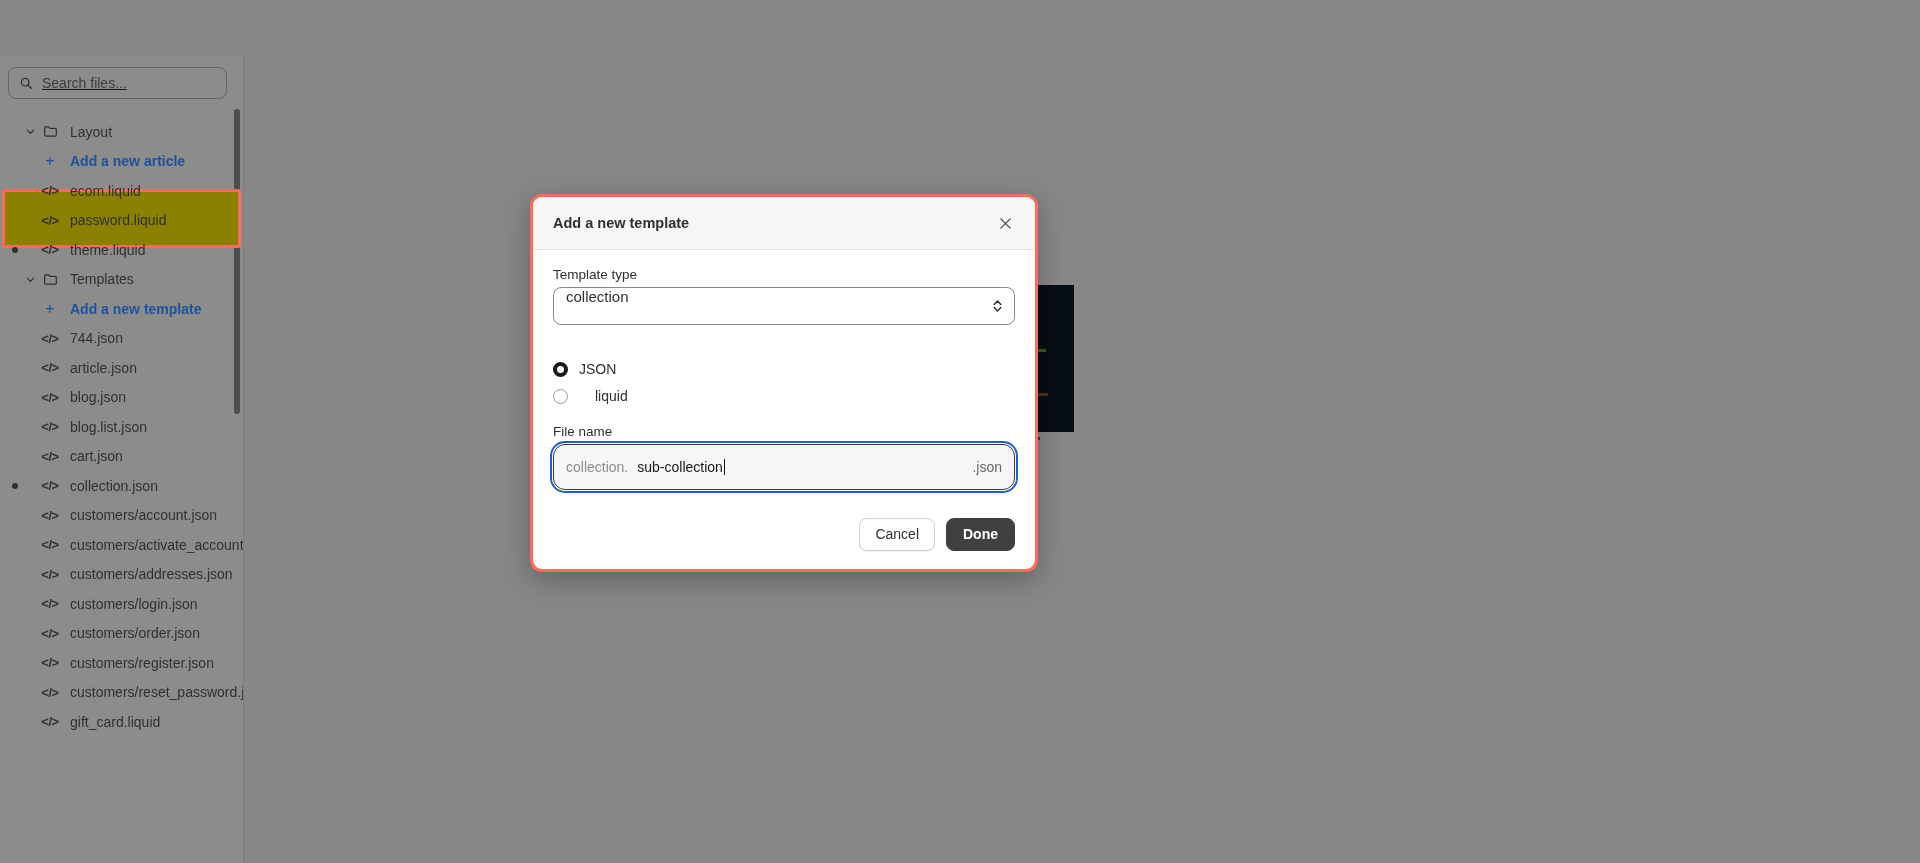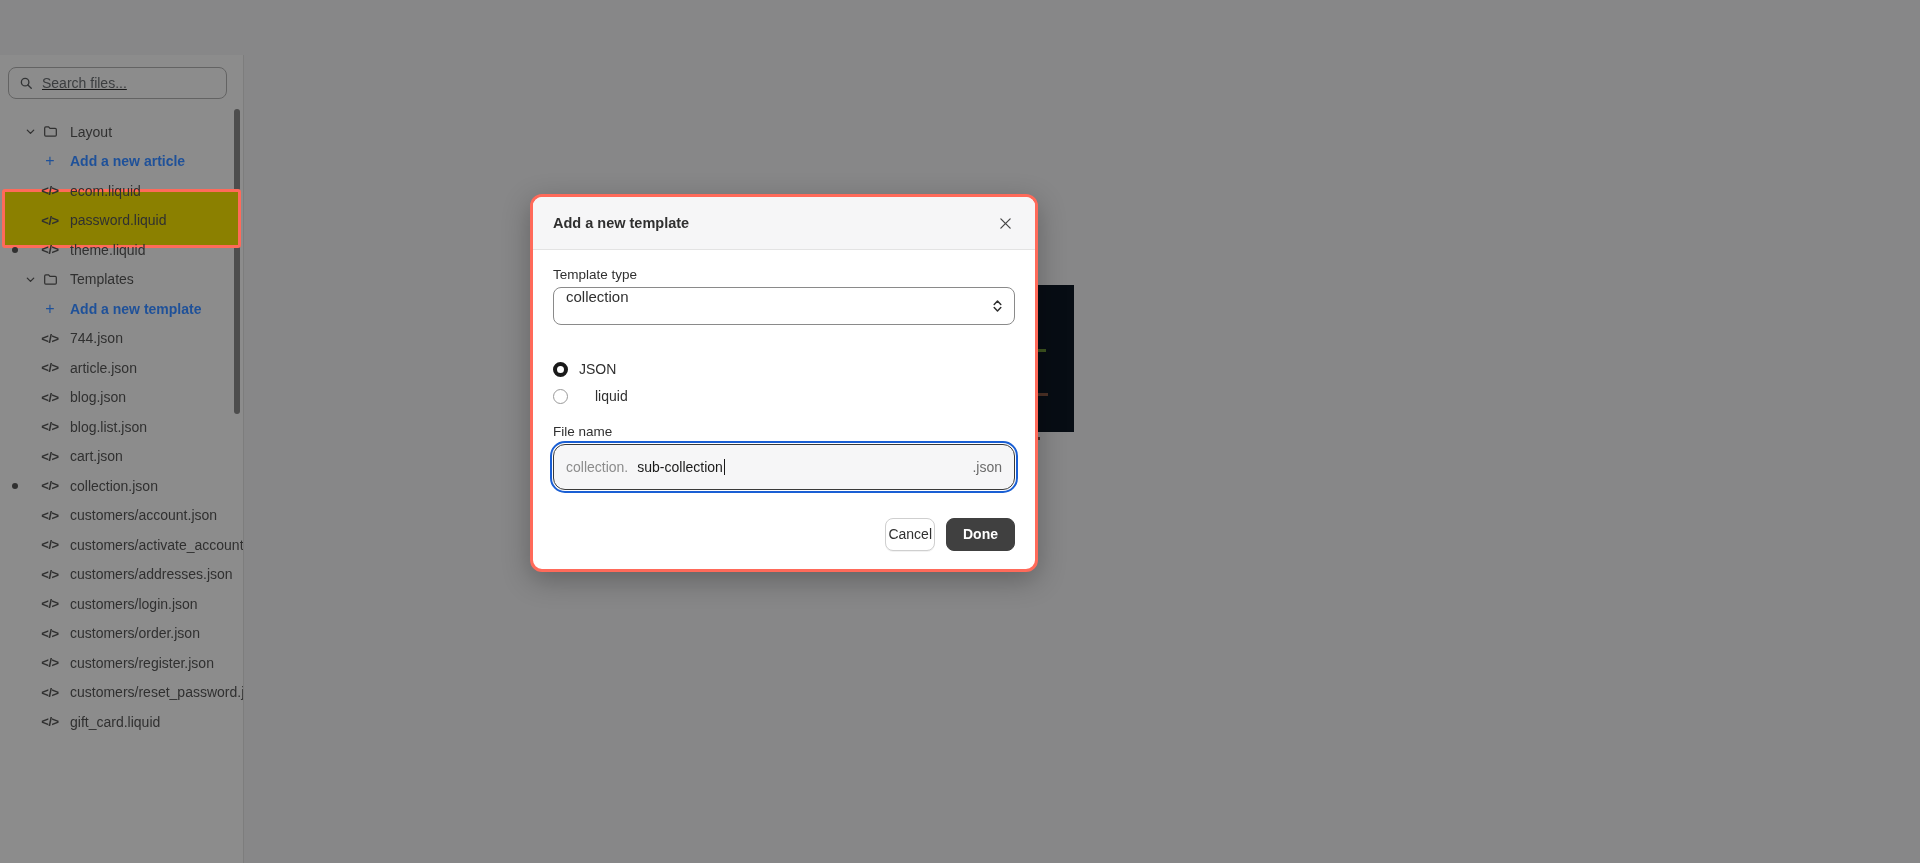--- a/index.html
+++ b/index.html
@@ -391,16 +391,16 @@
     <div style="position:relative;height:46px;border-radius:12px;background:#f6f6f7;border:1px solid #3a3a3a;outline:2px solid #1a5fd4;outline-offset:1px;display:flex;align-items:center;padding:0 12px;">
       <span style="font-size:14px;color:#8c8c8c;">collection.</span>
       <span style="font-size:14px;color:#1a1a1a;margin-left:9px;">sub-collection</span>
       <span style="width:1px;height:16px;background:#1a1a1a;display:inline-block;margin-left:1px;"></span>
       <span style="flex:1"></span>
       <span style="font-size:14px;color:#6b6b6b;">.json</span>
     </div>
   </div>
 
   <div style="display:flex;justify-content:flex-end;gap:11px;padding:28px 20px 18px 20px;">
-    <div style="font-size:14px;color:#303030;background:#fff;border:1px solid #cfcfcf;border-radius:8px;padding:7px 2px 8px;box-shadow:0 1px 0 rgba(0,0,0,.05);">Cancel</div>
+    <div style="font-size:14px;color:#303030;background:#fff;border:1px solid #cfcfcf;border-radius:8px;padding:7px 15px 8px;box-shadow:0 1px 0 rgba(0,0,0,.05);">Cancel</div>
     <div style="font-size:14px;font-weight:600;color:#ffffff;background:#404040;border:1px solid #404040;border-radius:8px;padding:7px 16px 8px;">Done</div>
   </div>
 </div>
 
 </body></html>

